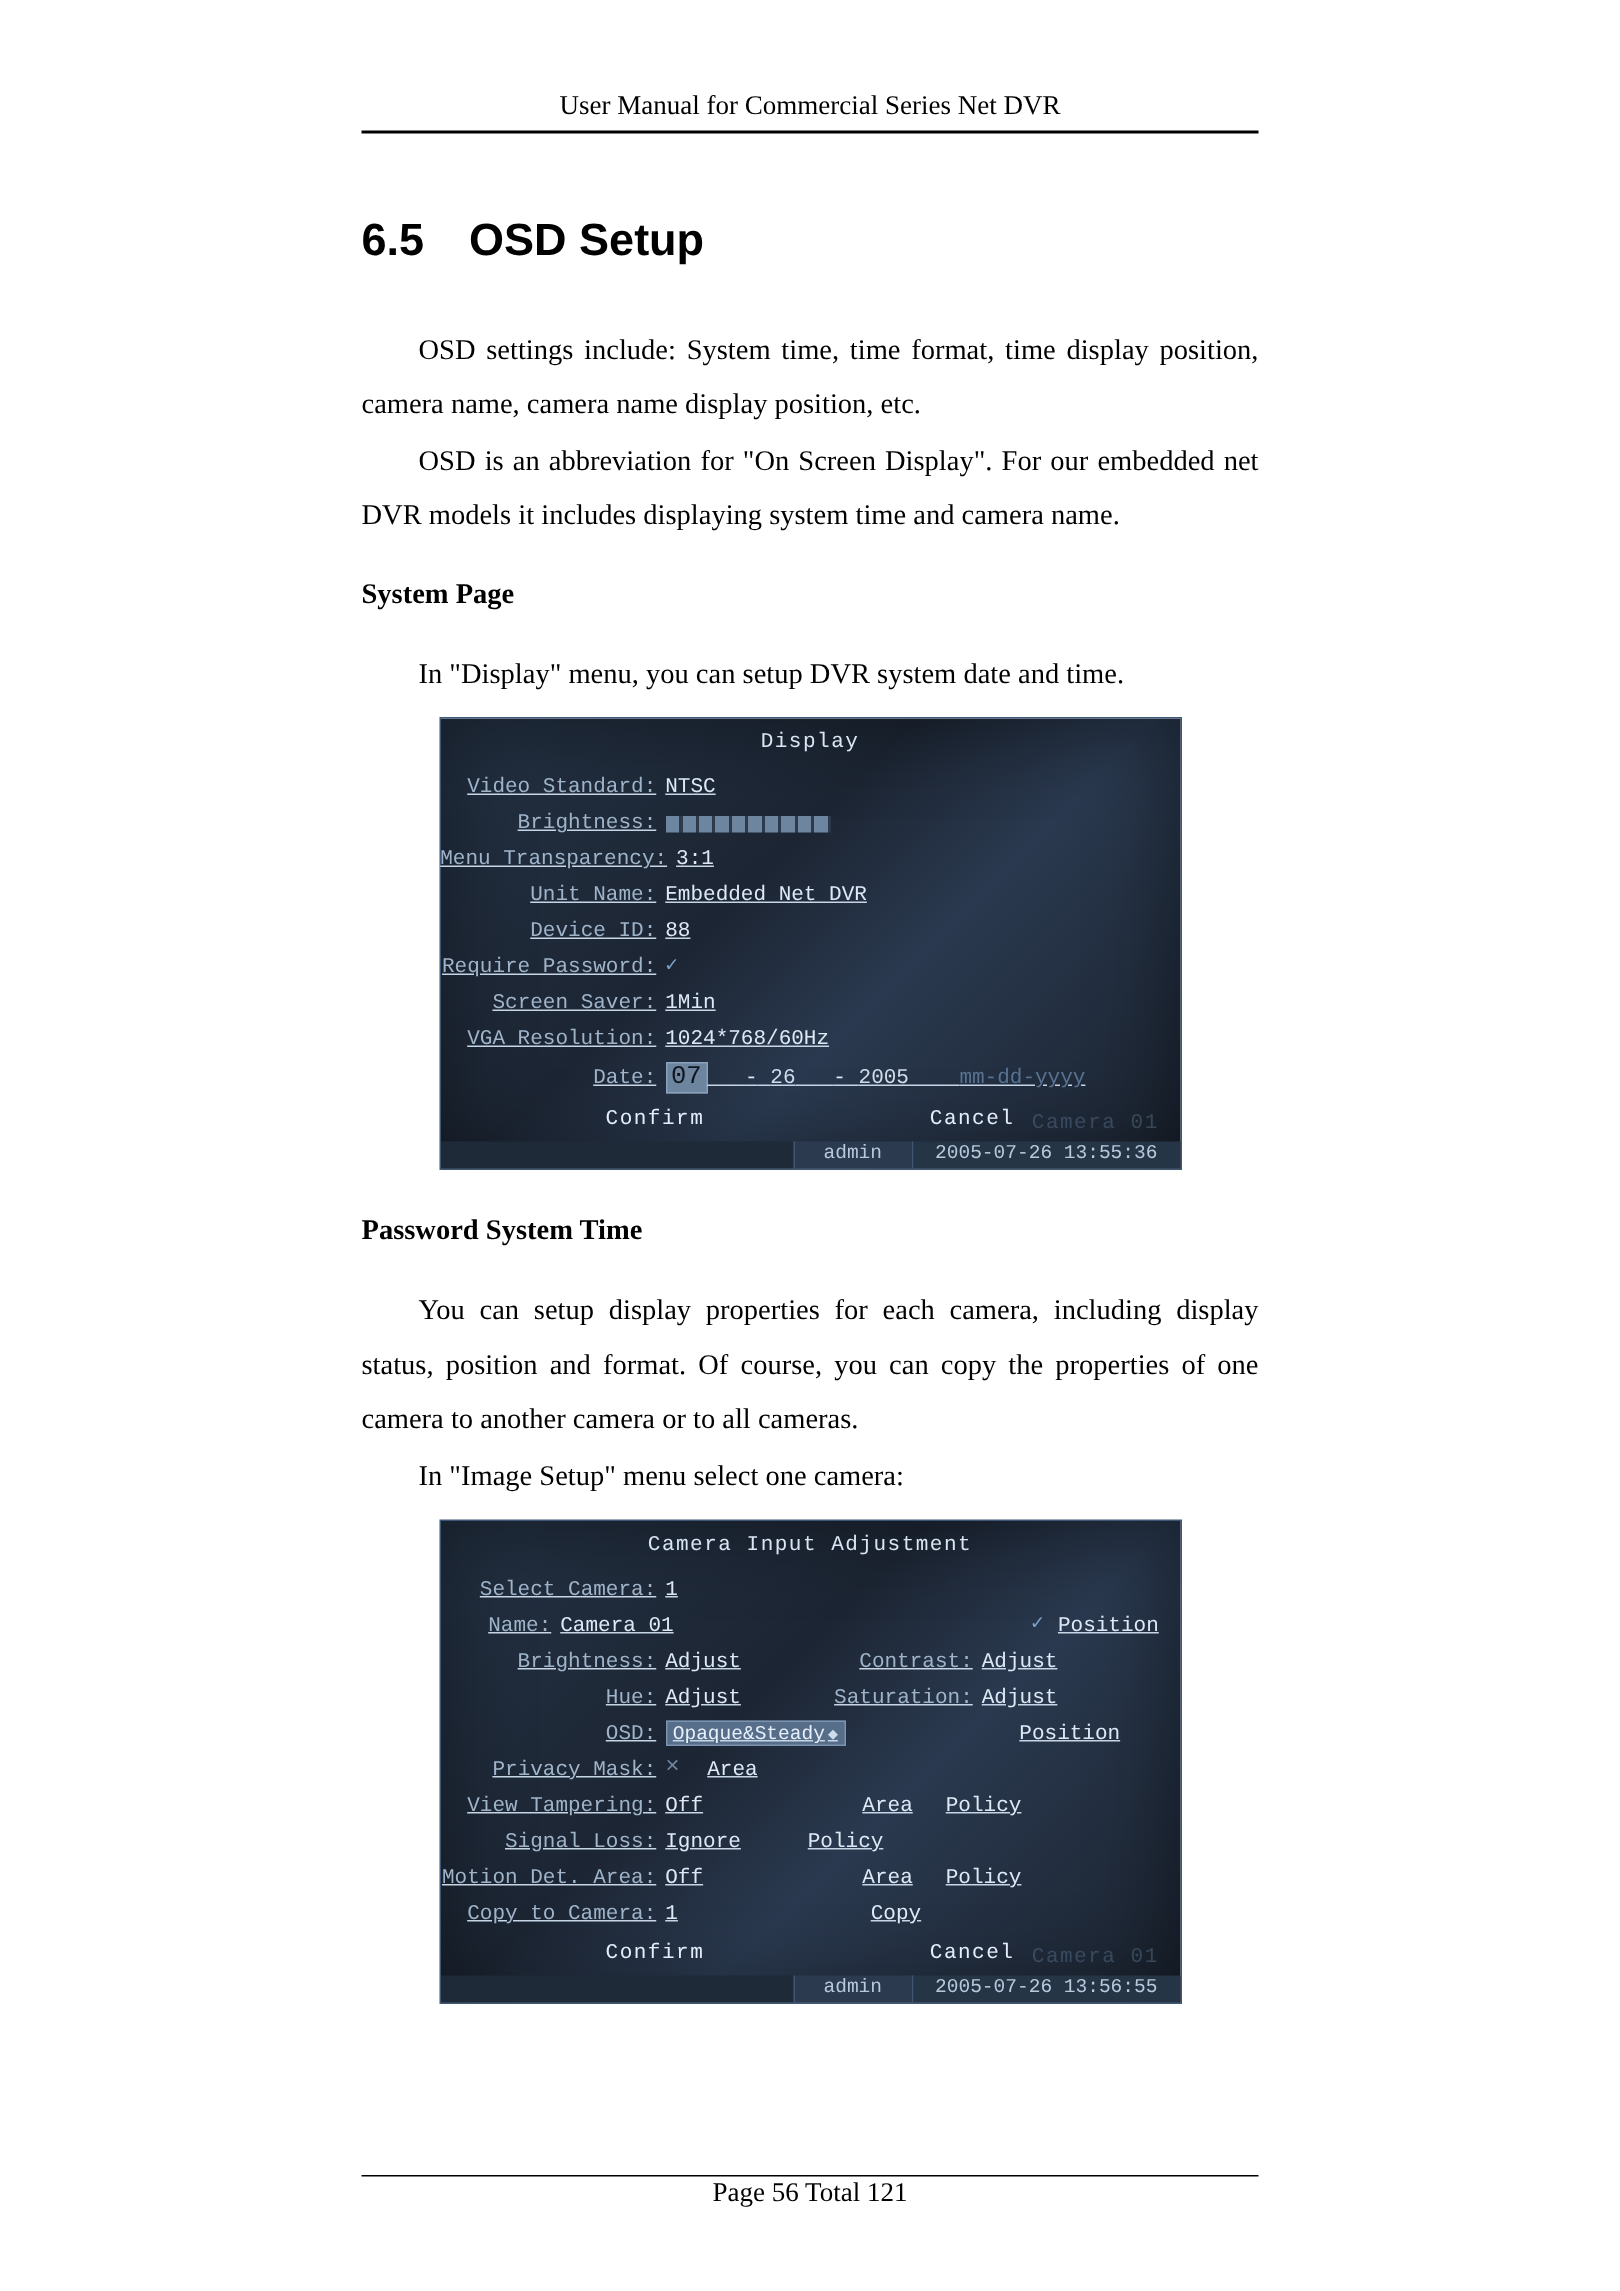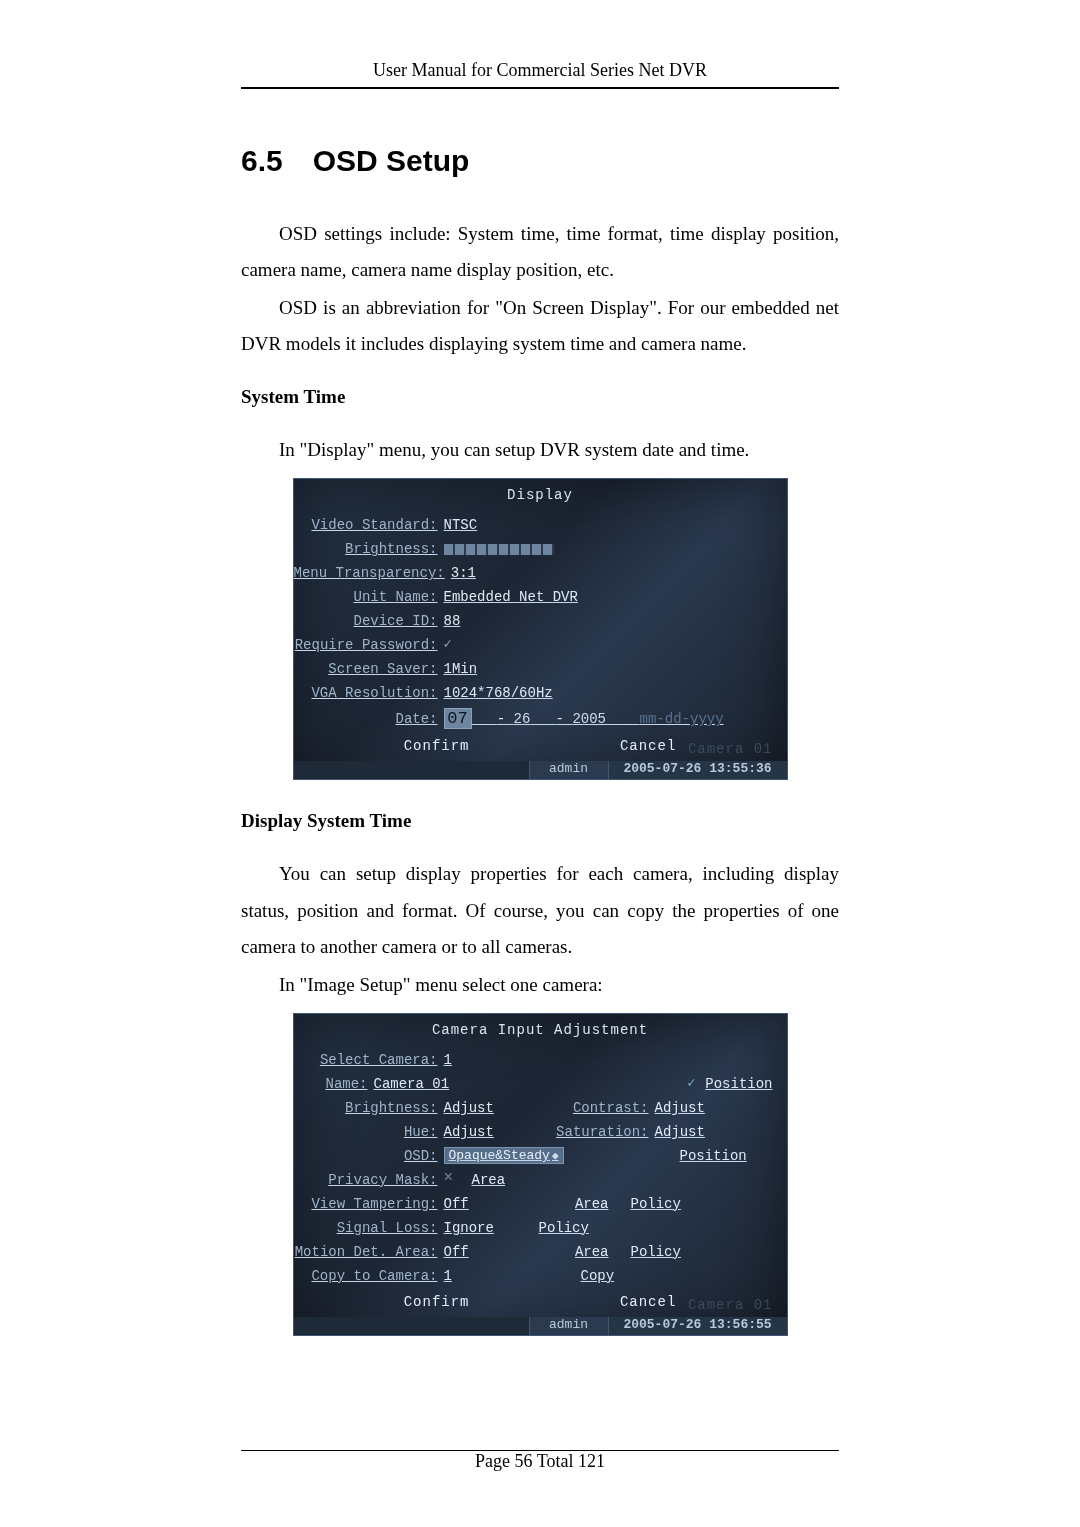--- a/index.html
+++ b/index.html
@@ -97,21 +97,21 @@
     color: #e4eefb;
     letter-spacing: 1px;
   }
   .dvr .status {
     display: flex;
     height: 18px;
     font-size: 13px;
   }
   .dvr .status .sp { flex: 1; background: #1f2a38; }
   .dvr .status .user { width: 78px; text-align: center; background: #2b3a4e; color: #b7c9dc; border-left: 1px solid #405570; border-right: 1px solid #405570; }
-  .dvr .status .ts { width: 178px; text-align: center; background: #263546; color: #b7c9dc; font-weight: bold; }
+  .dvr .status .ts { width: 178px; text-align: center; background: #263546; color: #b7c9dc; }
   .dvr .watermark {
     position: absolute;
     right: 14px;
     bottom: 22px;
     color: #516780;
     opacity: .55;
     font-size: 14px;
     letter-spacing: 1px;
     pointer-events: none;
   }
@@ -182,21 +182,21 @@
 
   <div class="content">
 
     <h2 class="section-heading">
       <span class="num">6.5</span><span>OSD Setup</span>
     </h2>
 
     <p class="indent">OSD settings include: System time, time format, time display position, camera name, camera name display position, etc.</p>
     <p class="indent">OSD is an abbreviation for "On Screen Display". For our embedded net DVR models it includes displaying system time and camera name.</p>
 
-    <div class="subhead">System Time</div>
+    <div class="subhead">System Page</div>
 
     <p class="indent">In "Display" menu, you can setup DVR system date and time.</p>
 
     <div class="figure-wrap">
       <div class="dvr">
         <div class="title">Display</div>
 
         <div class="row">
             <span class="label">Video Standard:</span>
             <span class="val">NTSC</span>
@@ -248,21 +248,21 @@
 
         <div class="watermark">Camera 01</div>
         <div class="status">
           <div class="sp"></div>
           <div class="user">admin</div>
           <div class="ts">2005-07-26 13:55:36</div>
         </div>
       </div>
     </div>
 
-    <div class="subhead">Display System Time</div>
+    <div class="subhead">Password System Time</div>
 
     <p class="indent">You can setup display properties for each camera, including display status, position and format. Of course, you can copy the properties of one camera to another camera or to all cameras.</p>
     <p class="indent">In "Image Setup" menu select one camera:</p>
 
     <div class="figure-wrap">
       <div class="dvr">
         <div class="title">Camera Input Adjustment</div>
 
         <div class="row">
             <span class="label">Select Camera:</span>

